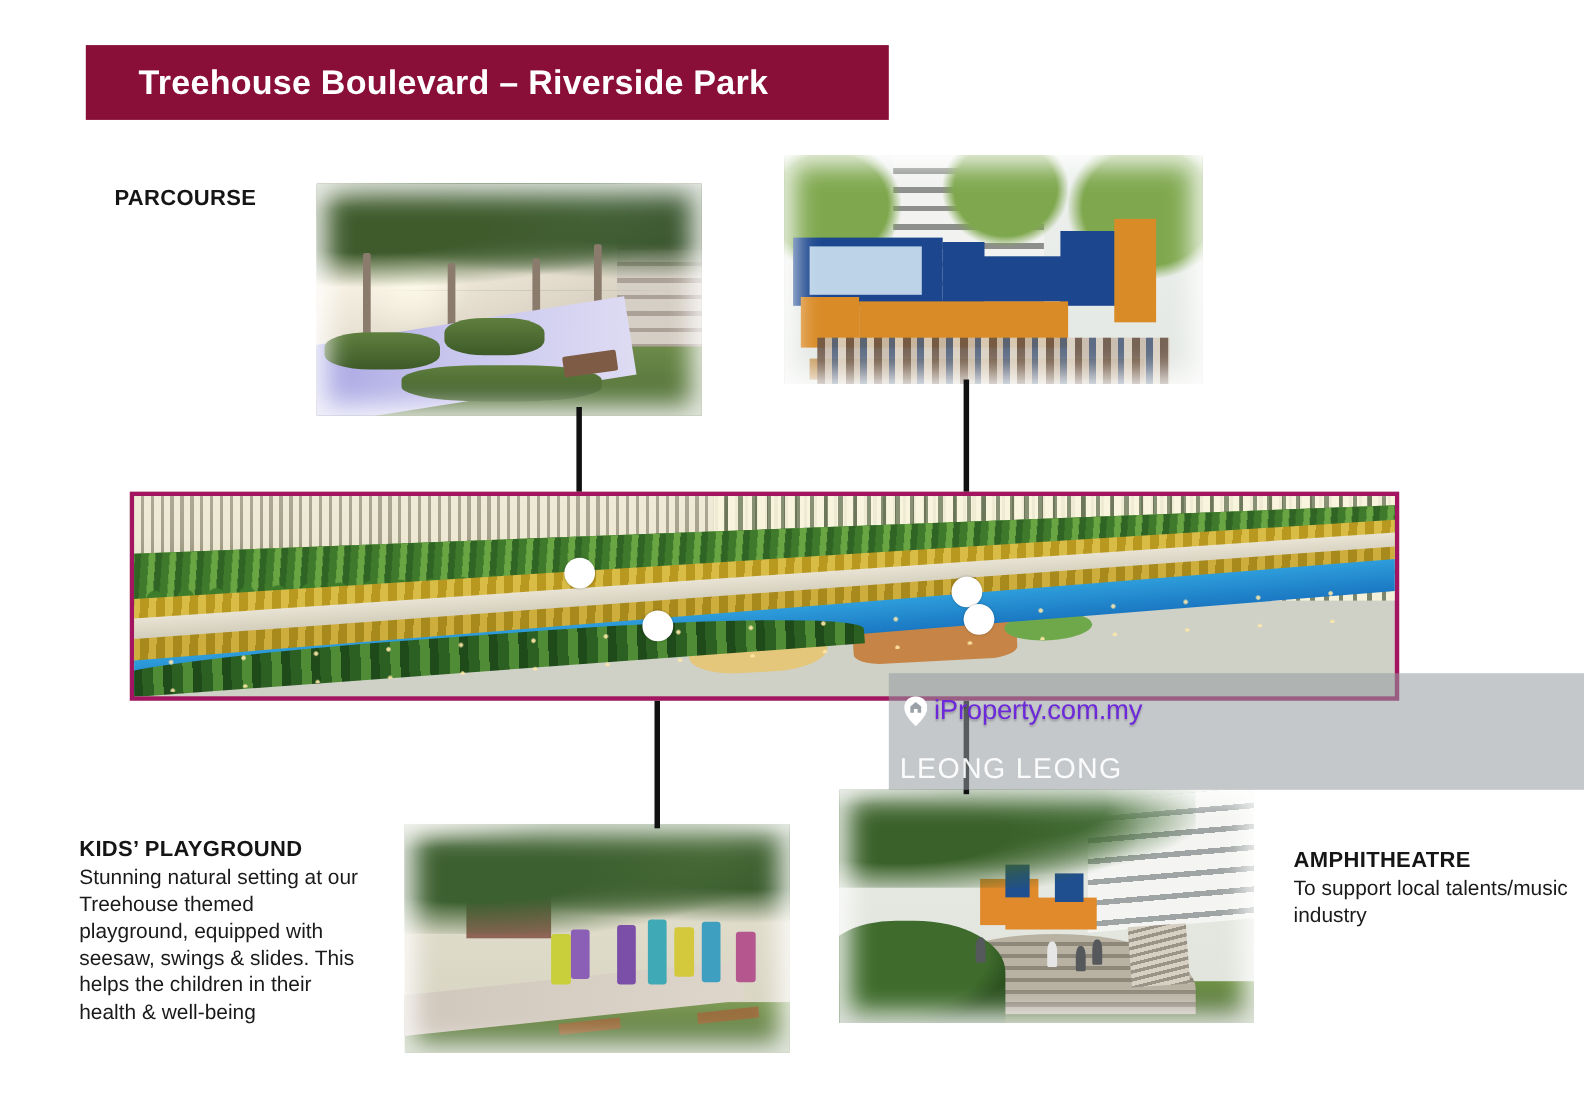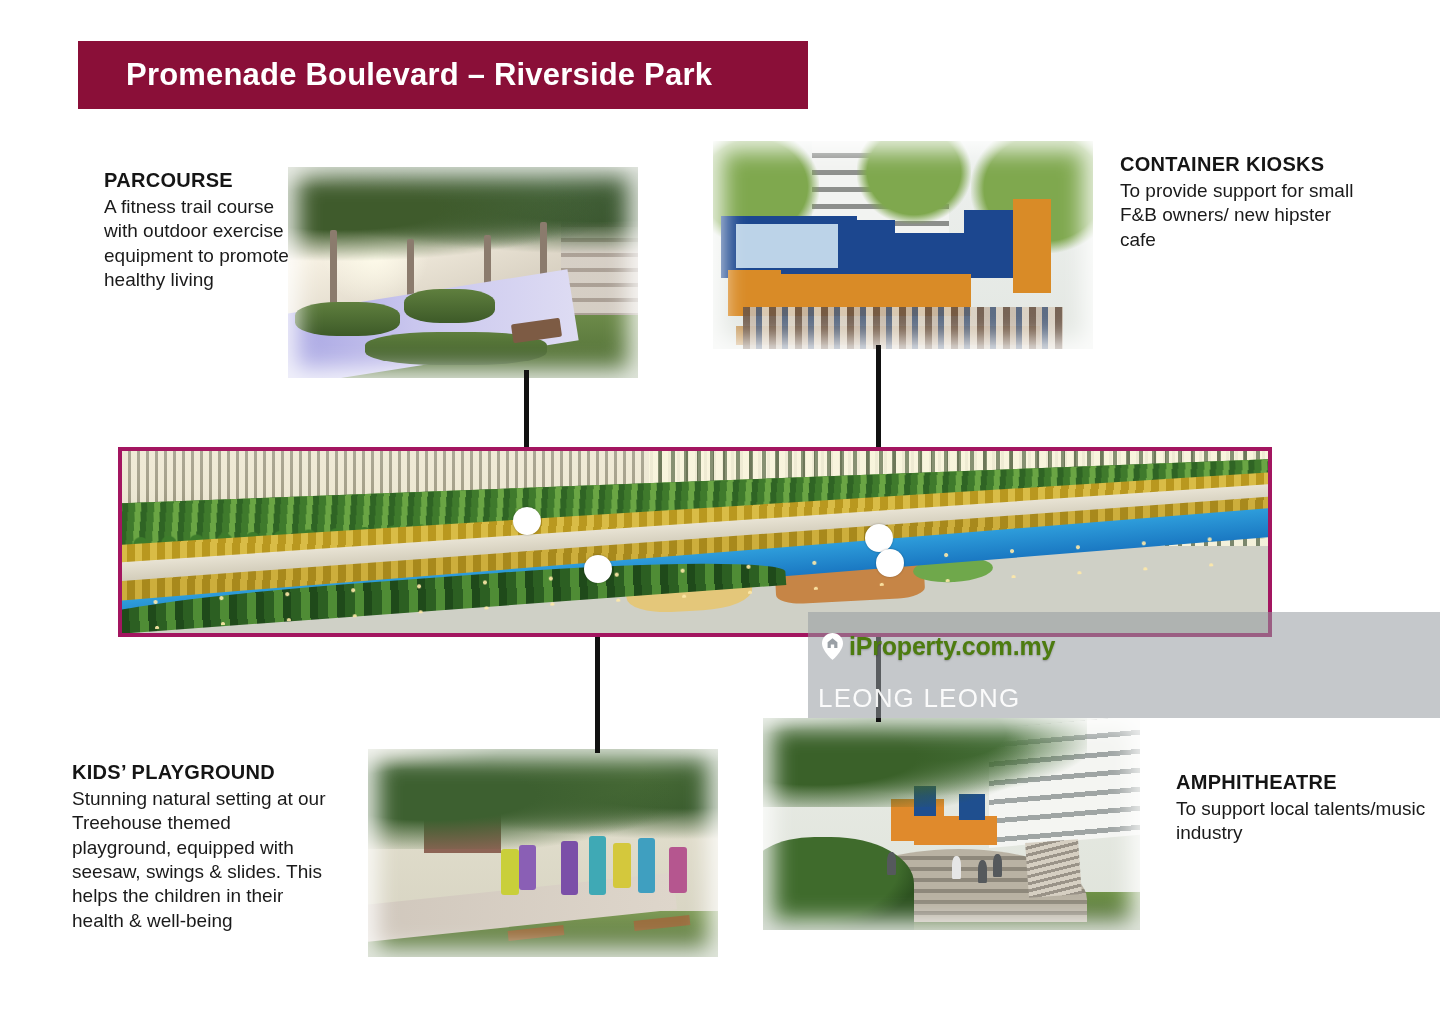--- a/index.html
+++ b/index.html
@@ -324,53 +324,48 @@
     position: absolute;
     left: 822px; top: 632px;
     display: flex; align-items: center; gap: 6px;
   }
   .wm-pin {
     width: 21px; height: 27px;
     position: relative;
   }
   .wm-pin svg { display:block; }
   .wm-logo-text {
-    color: #4d7c0f;
+    color: #6d28d9;
     font-size: 25px;
-    font-weight: bold;
+    font-weight: normal;
     letter-spacing: -0.2px;
     text-shadow: 0 1px 2px rgba(0,0,0,.25);
   }
   .wm-name {
     position: absolute;
     left: 818px; top: 683px;
     color: rgba(255,255,255,.92);
     font-size: 26px;
     letter-spacing: 1.2px;
     font-weight: 400;
   }
 </style>
 </head>
 <body>
 
 <div class="page">
 
   <div class="title-banner">
-    <span class="title-text">Promenade Boulevard – Riverside Park</span>
+    <span class="title-text">Treehouse Boulevard – Riverside Park</span>
   </div>
 
   <div class="txtblock" id="blk-parcourse">
     <div class="head">PARCOURSE</div>
-    <div class="body">A fitness trail course with outdoor exercise equipment to promote healthy living</div>
-  </div>
-
-  <div class="txtblock" id="blk-kiosks">
-    <div class="head">CONTAINER KIOSKS</div>
-    <div class="body">To provide support for small F&amp;B owners/ new hipster cafe</div>
-  </div>
+  </div>
+
 
   <div class="txtblock" id="blk-amphi">
     <div class="head">AMPHITHEATRE</div>
     <div class="body">To support local talents/music industry</div>
   </div>
 
   <div class="txtblock" id="blk-playground">
     <div class="head">KIDS’ PLAYGROUND</div>
     <div class="body">Stunning natural setting at our Treehouse themed playground, equipped with seesaw, swings &amp; slides. This helps the children in their health &amp; well-being</div>
   </div>

